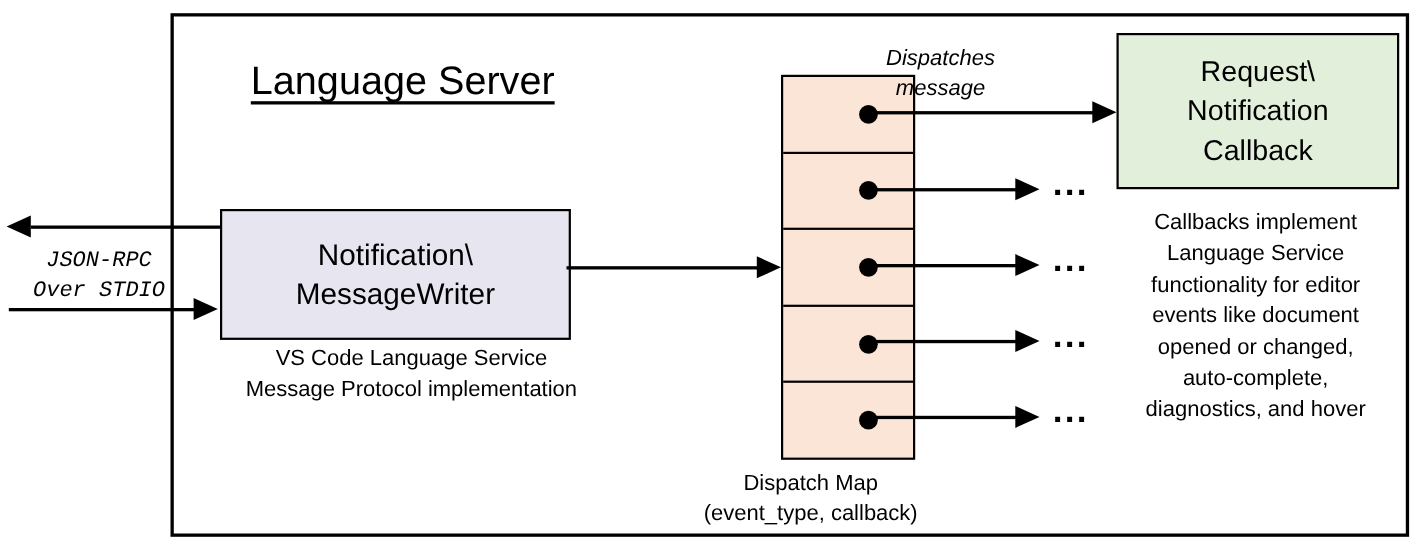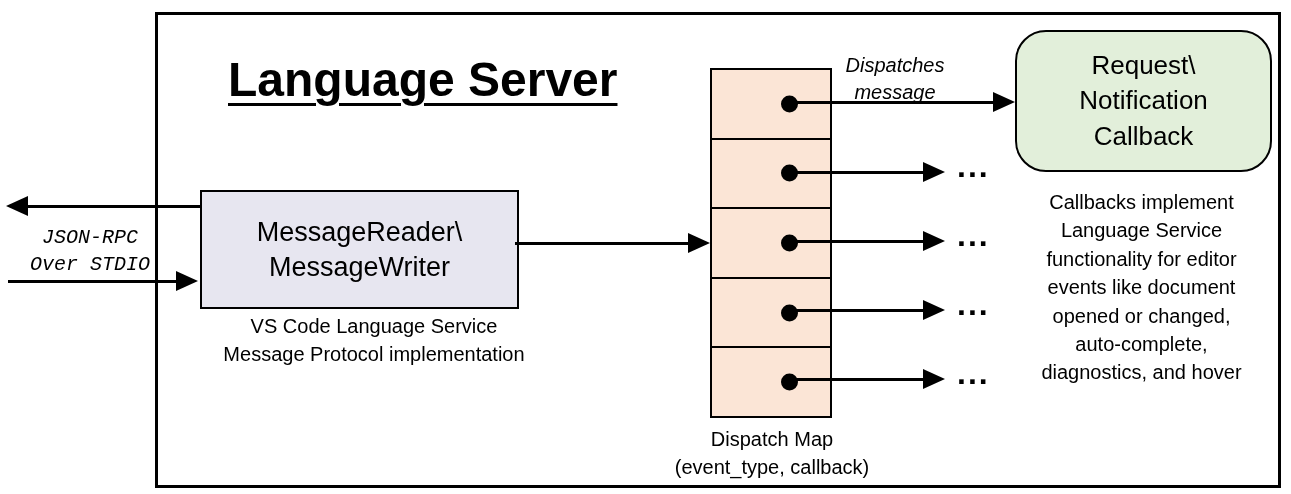--- a/index.html
+++ b/index.html
@@ -9,30 +9,30 @@
   }
   .abs { position:absolute; }
   .txt { white-space:pre-line; }
   .center { text-align:center; }
   .italic { font-style:italic; }
 
   .outer-rect {
     border:3px solid #000; background:transparent;
   }
   .diagram-title {
-    font-size:48px; font-weight:700;
+    font-size:36px; font-weight:400;
     text-decoration:underline; text-decoration-thickness:3px; text-underline-offset:7px;
   }
   .node-box {
     border:2.5px solid #000;
     display:flex; align-items:center; justify-content:center;
     text-align:center;
   }
   .reader-box { background:#e7e6f0; font-size:27px; line-height:1.28; }
-  .callback-box { background:#e2efda; font-size:26px; line-height:1.35;border-radius:31px; }
+  .callback-box { background:#e2efda; font-size:26px; line-height:1.35; }
   .caption { font-size:20px; line-height:1.4;text-align:center; }
   .note { font-size:20px; line-height:1.42; }
   .small-italic { font-size:20px; line-height:1.35; }
 
   .hline { position:absolute; height:3px; background:#000; }
   .ah-right {
     position:absolute; width:0; height:0;
     border-top:10px solid transparent; border-bottom:10px solid transparent;
     border-left:22px solid #000;
   }
@@ -65,21 +65,21 @@
 
   <div class="hline" style="left:28px; top:205px; width:172px;"></div>
   <div class="ah-left" style="left:6px; top:196px;"></div>
 
   <div class="hline" style="left:8px; top:280px; width:170px;"></div>
   <div class="ah-right" style="left:176px; top:271px;"></div>
 
   <div class="abs txt center italic small-italic" style="left:15px; top:224px; width:150px;font-family:Liberation Mono, monospace;">JSON-RPC
 Over STDIO</div>
 
-  <div class="abs node-box reader-box txt" style="left:200px; top:190px; width:315px; height:115px;">MessageReader\
+  <div class="abs node-box reader-box txt" style="left:200px; top:190px; width:315px; height:115px;">Notification\
 MessageWriter</div>
 
   <div class="abs txt center caption" style="left:178px; top:312px; width:392px;">VS Code Language Service
 Message Protocol implementation</div>
 
 
   <div class="hline" style="left:515px; top:242px; width:178px;"></div>
   <div class="ah-right" style="left:688px; top:233px;"></div>
 
   <div class="abs dispatch-map" style="left:710px; top:68px; width:118px; height:346px;">
@@ -96,21 +96,21 @@
       <div class="dot"></div>
     </div>
     <div class="map-row">
       <div class="dot"></div>
     </div>
   </div>
 
   <div class="hline" style="left:787px; top:101px; width:208px;"></div>
   <div class="ah-right" style="left:993px; top:92px;"></div>
 
-  <div class="abs txt center italic small-italic" style="left:830px; top:40px; width:130px;margin-top:12px;">Dispatches
+  <div class="abs txt center italic small-italic" style="left:790px; top:40px; width:130px;">Dispatches
 message</div>
 
   <div class="hline" style="left:787px; top:171px; width:140px;"></div>
   <div class="ah-right" style="left:923px; top:162px;"></div>
   <div class="abs ellipsis" style="left:957px; top:150px;">...</div>
 
   <div class="hline" style="left:787px; top:240px; width:140px;"></div>
   <div class="ah-right" style="left:923px; top:231px;"></div>
   <div class="abs ellipsis" style="left:957px; top:219px;">...</div>
 
@@ -127,16 +127,16 @@
 Callback</div>
 
   <div class="abs txt center note" style="left:1000px; top:188px; width:283px;">Callbacks implement
 Language Service
 functionality for editor
 events like document
 opened or changed,
 auto-complete,
 diagnostics, and hover</div>
 
-  <div class="abs txt center caption" style="left:662px; top:425px; width:220px;">Dispatch Map
+  <div class="abs txt center caption" style="left:627px; top:425px; width:220px;">Dispatch Map
 (event_type, callback)</div>
 
 </div>
 
 </body></html>

